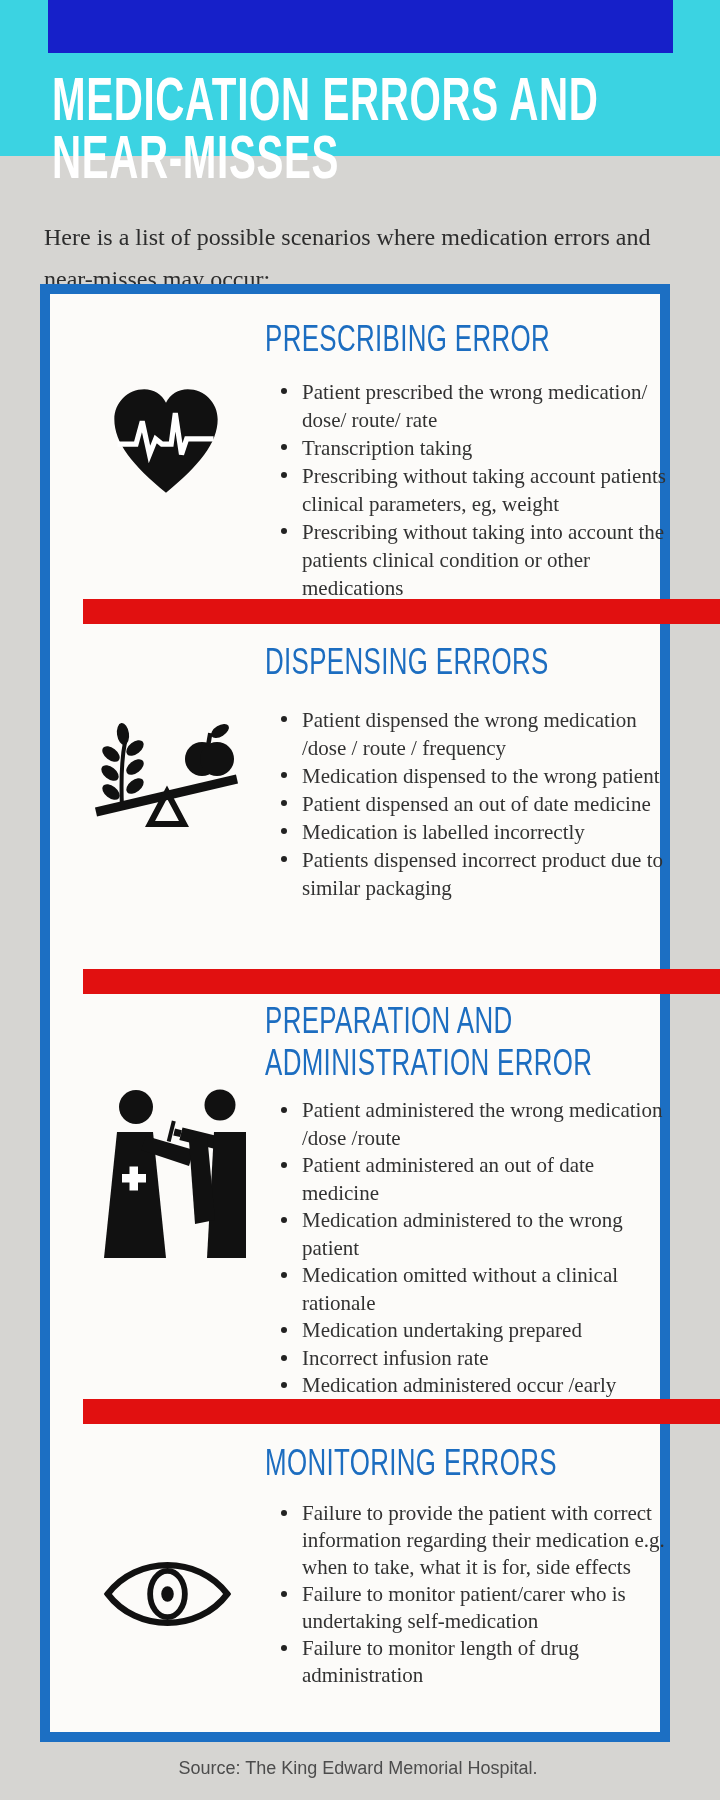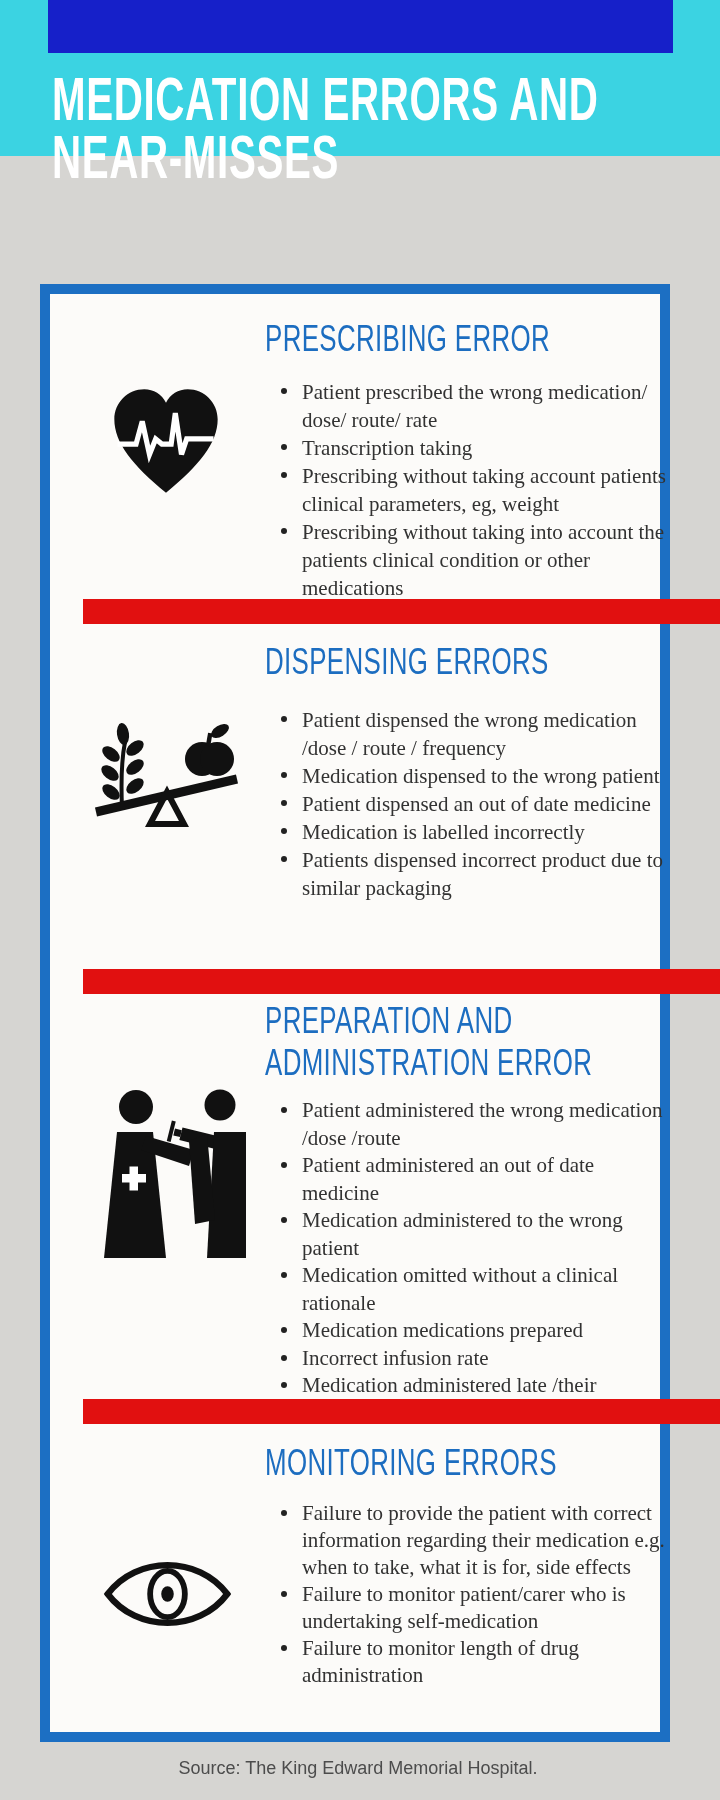--- a/index.html
+++ b/index.html
@@ -63,20 +63,21 @@
 <div class="page">
 
   <header class="hero">
     <div class="hero-bar"></div>
     <h1 class="title">
         <span class="line">MEDICATION ERRORS AND</span>
         <span class="line">NEAR-MISSES</span>
       </h1>
   </header>
 
+  <p class="intro">Here is a list of possible scenarios where medication errors and near-misses may occur:</p>
 
   <div class="box"></div>
 
   <div class="redbar" id="redbar-1"></div>
   <div class="redbar" id="redbar-2"></div>
   <div class="redbar" id="redbar-3"></div>
 
   <h2 class="sec-heading" id="sec-prescribing-heading">
       <span class="line">PRESCRIBING ERROR</span>
     </h2>
@@ -149,23 +150,23 @@
       <circle cx="124" cy="19" r="15.5" fill="#111"></circle>
       <polygon points="118,46 150,46 150,172 111,172" fill="#111"></polygon>
       <polygon points="93,55 111,48 119,134 99,138" fill="#111"></polygon>
     </svg>
   </div>
   <ul class="bullets" id="list-preparation">
       <li><span class="dot"></span><span>Patient administered the wrong medication /dose /route</span></li>
       <li><span class="dot"></span><span>Patient administered an out of date medicine</span></li>
       <li><span class="dot"></span><span>Medication administered to the wrong patient</span></li>
       <li><span class="dot"></span><span>Medication omitted without a clinical rationale</span></li>
-      <li><span class="dot"></span><span>Medication medications prepared</span></li>
+      <li><span class="dot"></span><span>Medication undertaking prepared</span></li>
       <li><span class="dot"></span><span>Incorrect infusion rate</span></li>
-      <li><span class="dot"></span><span>Medication administered late /their</span></li>
+      <li><span class="dot"></span><span>Medication administered occur /early</span></li>
     </ul>
 
   <h2 class="sec-heading" id="sec-monitoring-heading">
       <span class="line">MONITORING ERRORS</span>
     </h2>
   <div class="icon" id="icon-eye">
     <svg viewBox="0 0 140 92" xmlns="http://www.w3.org/2000/svg">
       <path d="M8 46 C38 6 102 6 132 46 C102 86 38 86 8 46 Z" fill="none" stroke="#111" stroke-width="6.5" stroke-linejoin="miter"></path>
       <ellipse cx="70" cy="46" rx="18" ry="24" fill="none" stroke="#111" stroke-width="6"></ellipse>
       <ellipse cx="70" cy="46" rx="6.5" ry="8" fill="#111"></ellipse>

